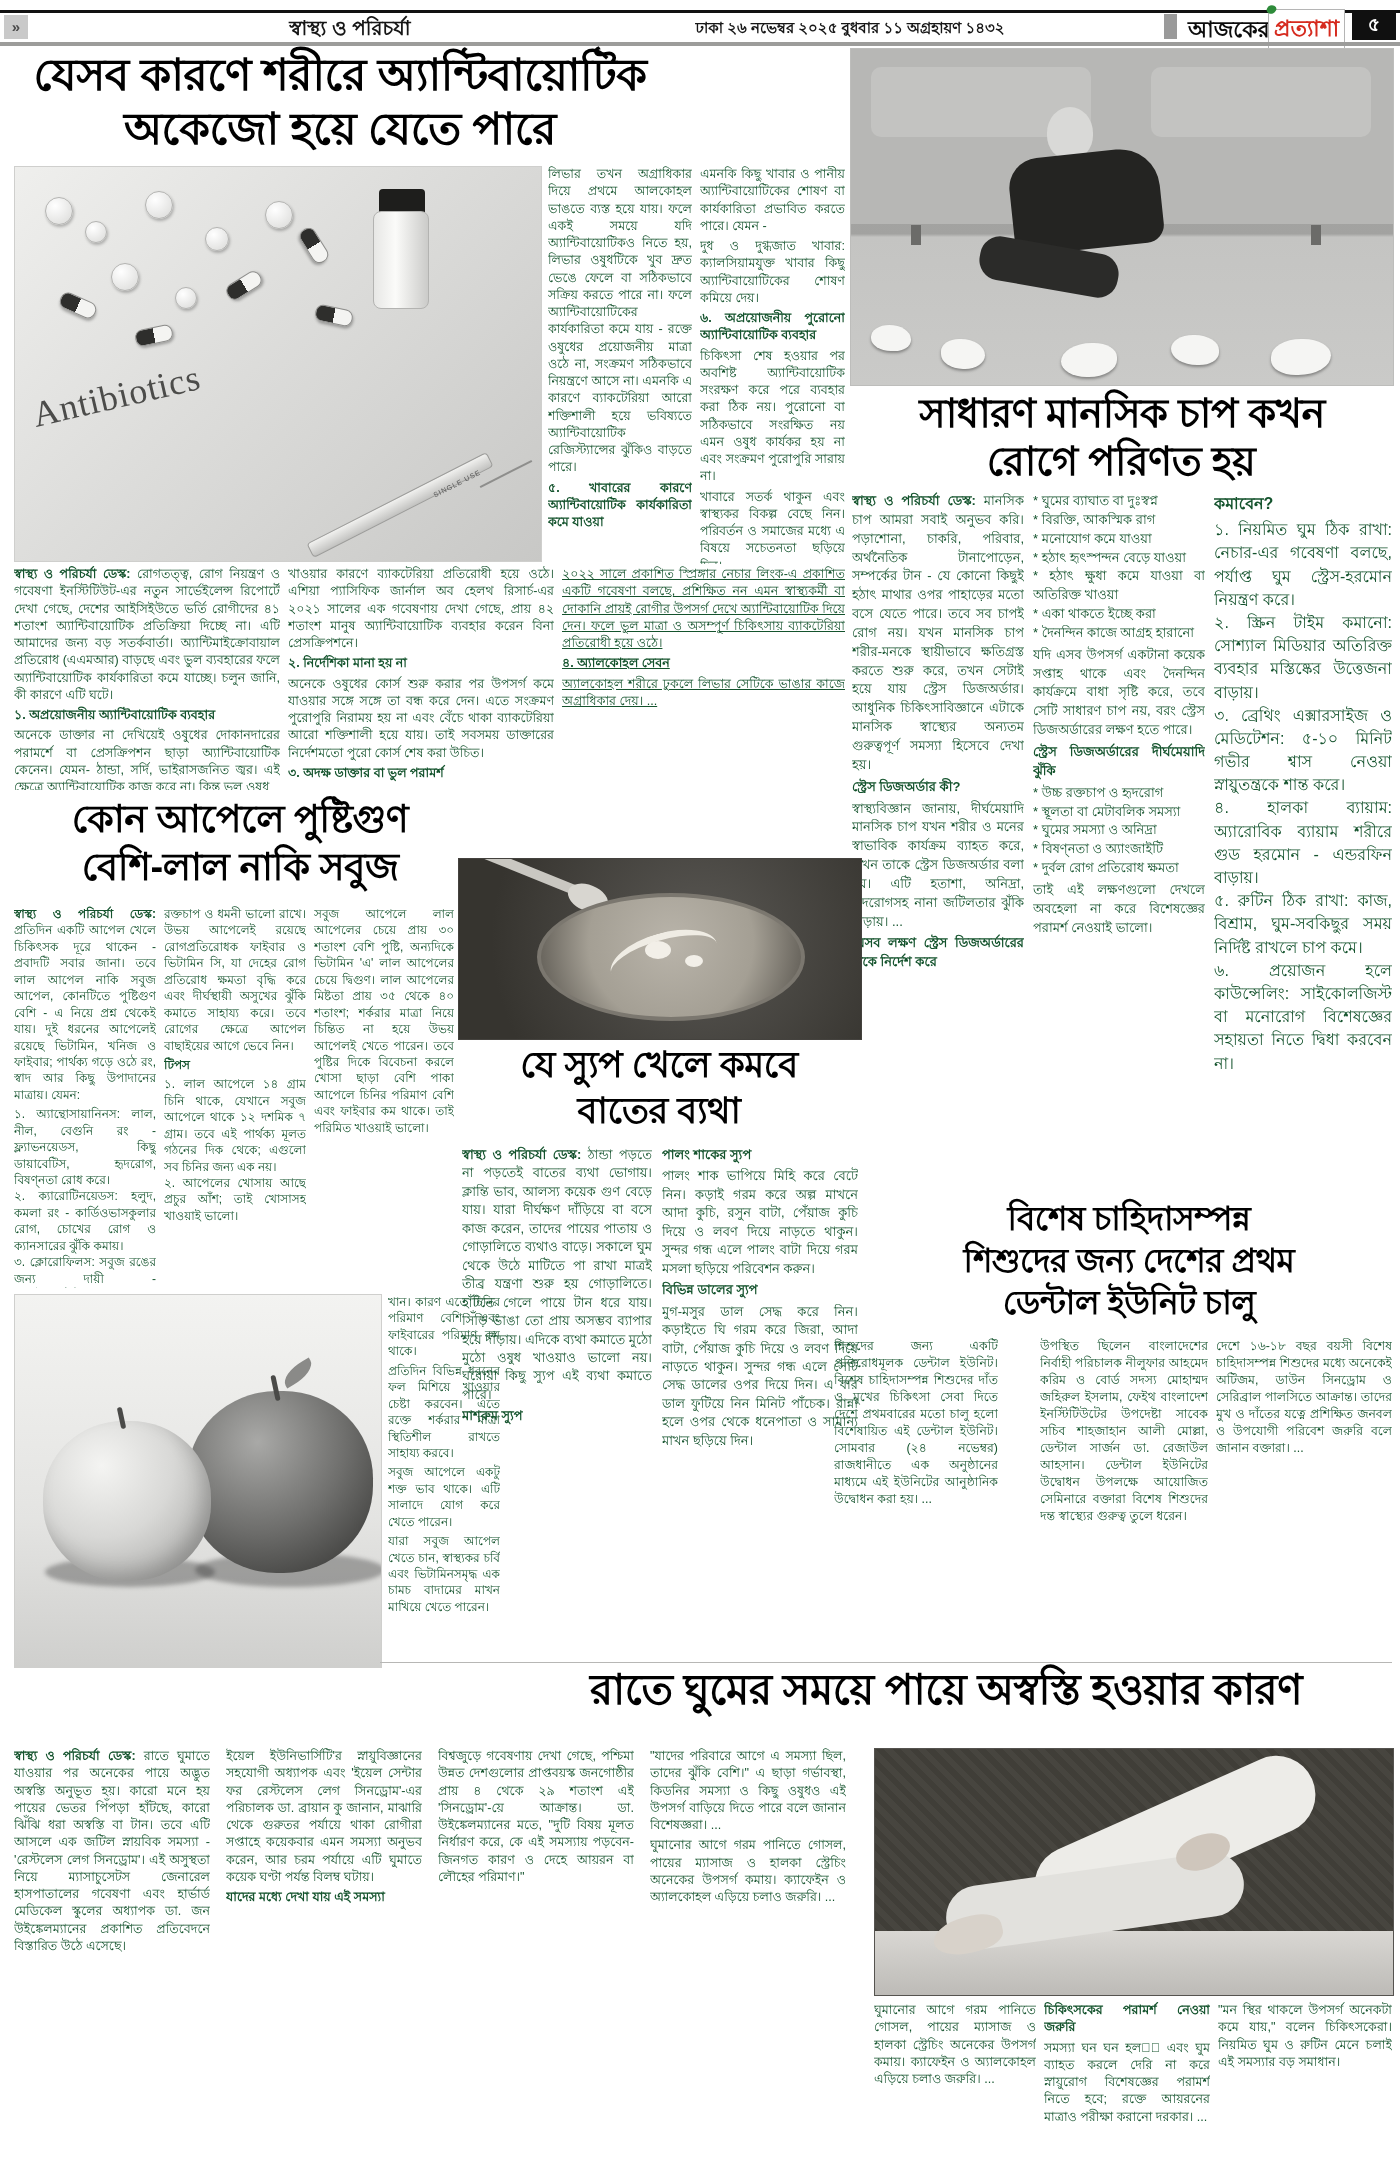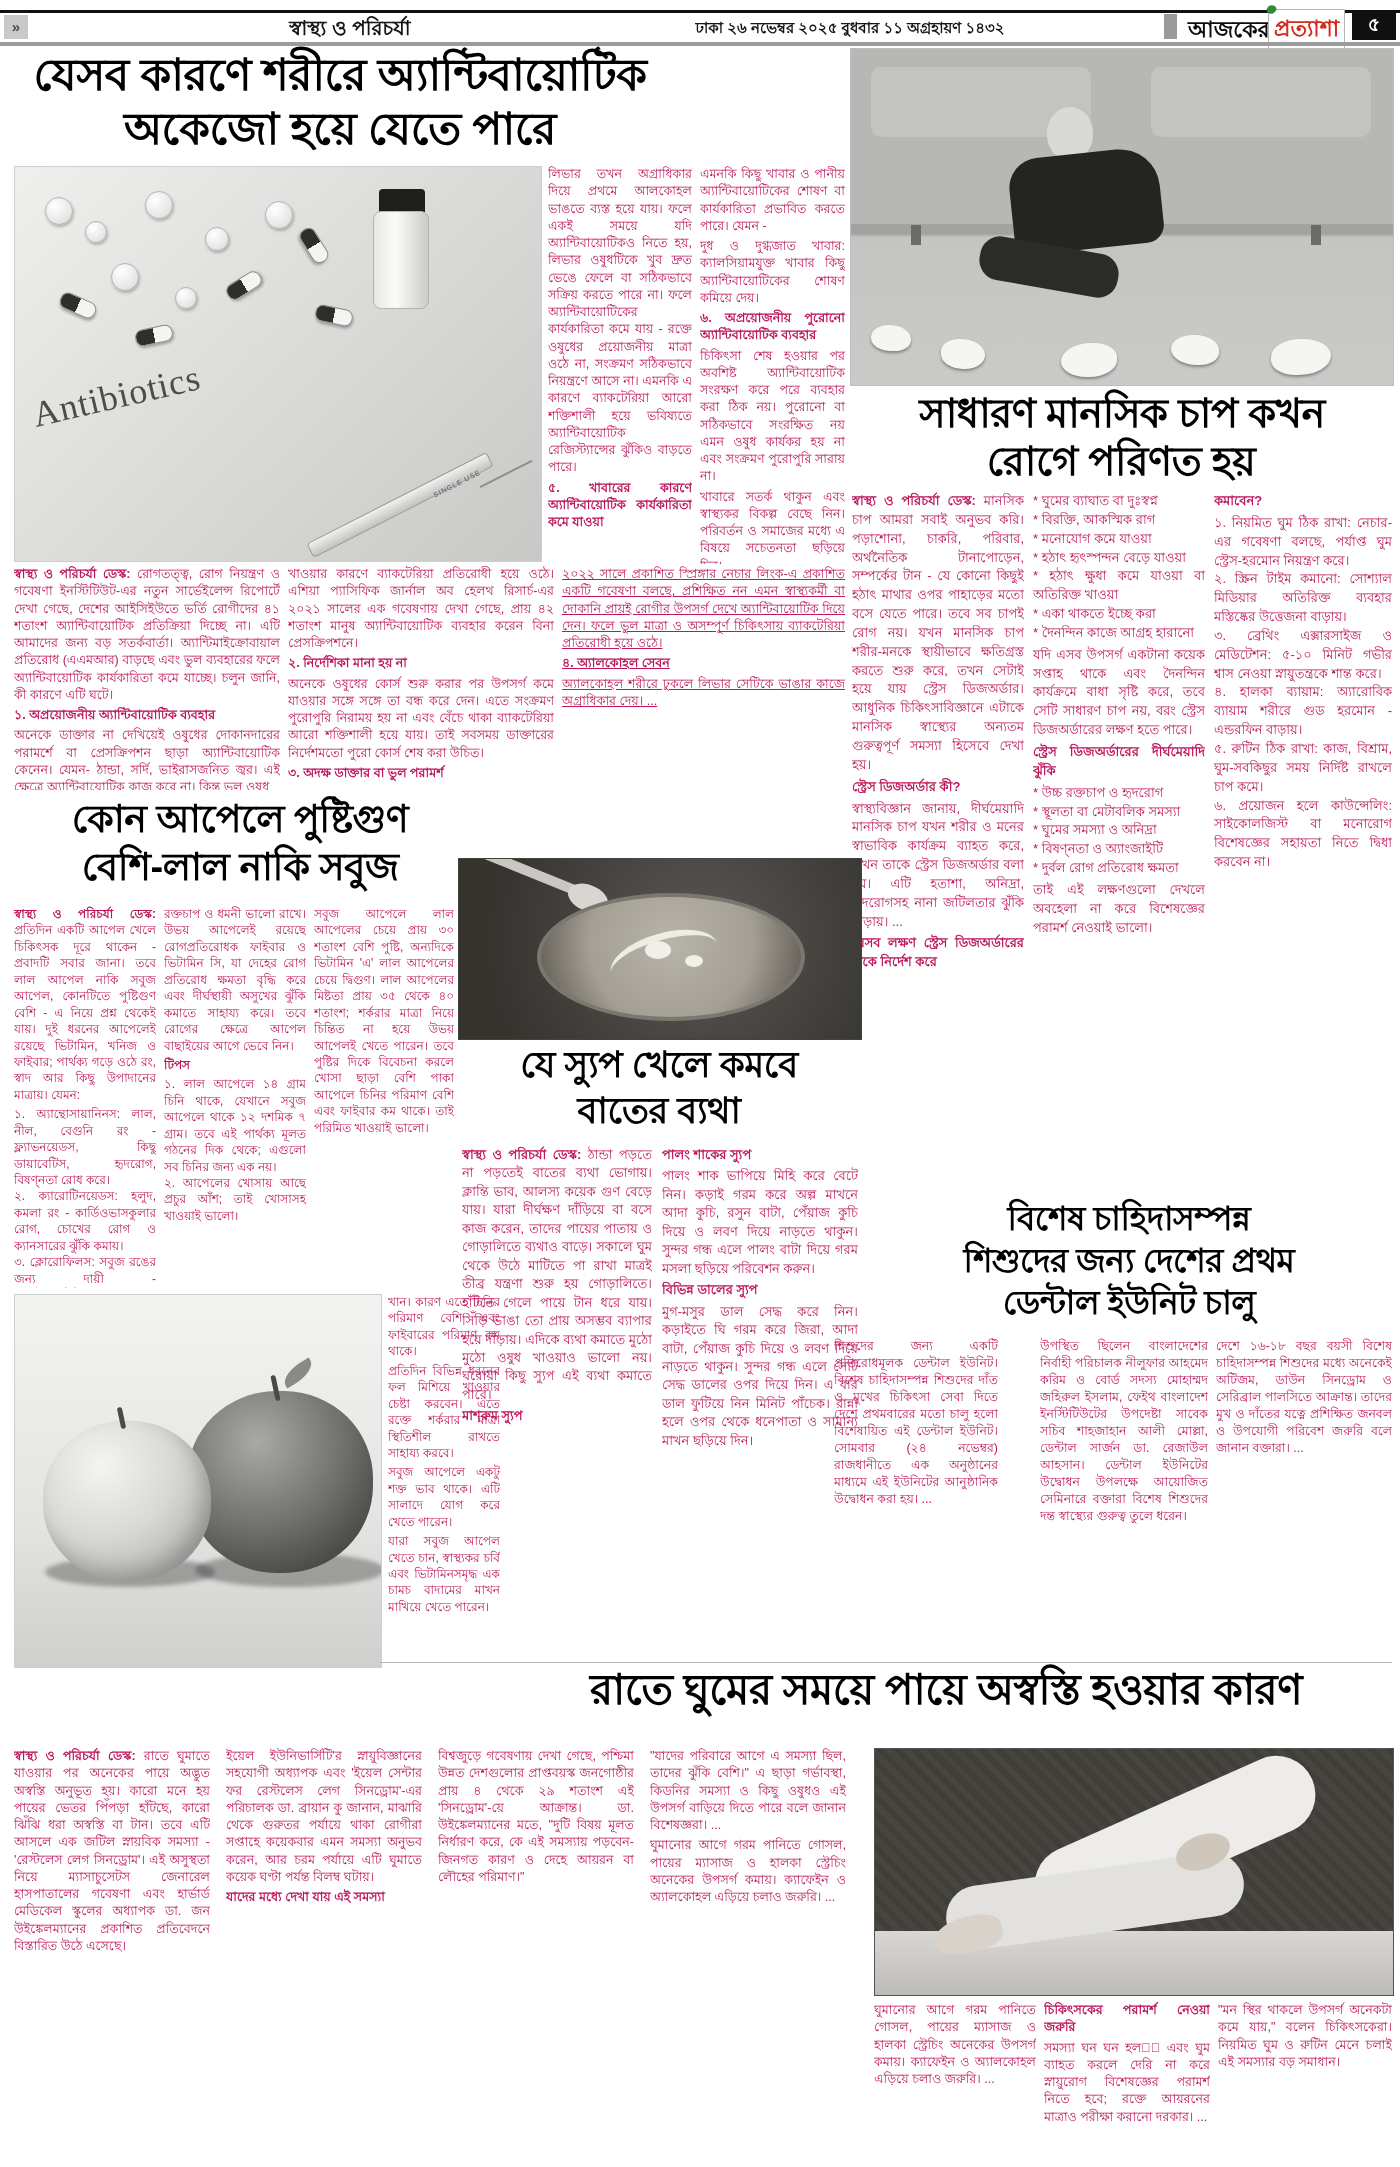--- a/index.html
+++ b/index.html
@@ -1,19 +1,19 @@
 <!DOCTYPE html>
 <html lang="bn"><head>
 <meta charset="utf-8">
 <style>
   html,body{margin:0;padding:0;background:#ffffff;}
   body{width:1400px;height:2167px;position:relative;overflow:hidden;
        font-family:"Liberation Sans","DejaVu Sans",sans-serif;color:#161616;}
   .rule{position:absolute;background:#111;}
-  .col{position:absolute;text-align:justify;font-size:12.6px;line-height:1.37;color:#be185d;overflow:hidden;}
+  .col{position:absolute;text-align:justify;font-size:12.6px;line-height:1.37;color:#14532d;overflow:hidden;}
   .col p{margin:0 0 3px;}
   .lead{font-weight:700;}
   .sub{font-weight:700;margin:2px 0 1px;}
   .pre{white-space:pre-line;}
   .hl{position:absolute;font-weight:800;color:#000;text-align:center;letter-spacing:-.5px;line-height:1.05;}
   .photo{position:absolute;overflow:hidden;}
   
   .navbox{position:absolute;left:4px;top:15px;width:24px;height:24px;background:#c9c9c9;
           color:#4b4b4b;font-size:15px;font-weight:700;text-align:center;line-height:24px;}
   .section-title{position:absolute;left:170px;top:13px;width:360px;text-align:center;
@@ -183,21 +183,21 @@
 * দৈনন্দিন কাজে আগ্রহ হারানো</p>
   <p>যদি এসব উপসর্গ একটানা কয়েক সপ্তাহ থাকে এবং দৈনন্দিন কার্যক্রমে বাধা সৃষ্টি করে, তবে সেটি সাধারণ চাপ নয়, বরং স্ট্রেস ডিজঅর্ডারের লক্ষণ হতে পারে।</p>
   <p class="sub">স্ট্রেস ডিজঅর্ডারের দীর্ঘমেয়াদি ঝুঁকি</p>
   <p class="pre">* উচ্চ রক্তচাপ ও হৃদরোগ
 * স্থূলতা বা মেটাবলিক সমস্যা
 * ঘুমের সমস্যা ও অনিদ্রা
 * বিষণ্নতা ও অ্যাংজাইটি
 * দুর্বল রোগ প্রতিরোধ ক্ষমতা</p>
   <p>তাই এই লক্ষণগুলো দেখলে অবহেলা না করে বিশেষজ্ঞের পরামর্শ নেওয়াই ভালো।</p>
 </div>
-<div class="col" style="left:1214px;top:492px;width:178px;height:698px;font-size:13px;line-height:1.45;">
+<div class="col" style="left:1214px;top:492px;width:178px;height:698px;font-size:16px;line-height:1.45;">
   <p class="sub">কমাবেন?</p>
   <p class="pre">১. নিয়মিত ঘুম ঠিক রাখা: নেচার-এর গবেষণা বলছে, পর্যাপ্ত ঘুম স্ট্রেস-হরমোন নিয়ন্ত্রণ করে।
 ২. স্ক্রিন টাইম কমানো: সোশ্যাল মিডিয়ার অতিরিক্ত ব্যবহার মস্তিষ্কের উত্তেজনা বাড়ায়।
 ৩. ব্রেথিং এক্সারসাইজ ও মেডিটেশন: ৫-১০ মিনিট গভীর শ্বাস নেওয়া স্নায়ুতন্ত্রকে শান্ত করে।
 ৪. হালকা ব্যায়াম: অ্যারোবিক ব্যায়াম শরীরে গুড হরমোন - এন্ডরফিন বাড়ায়।
 ৫. রুটিন ঠিক রাখা: কাজ, বিশ্রাম, ঘুম-সবকিছুর সময় নির্দিষ্ট রাখলে চাপ কমে।
 ৬. প্রয়োজন হলে কাউন্সেলিং: সাইকোলজিস্ট বা মনোরোগ বিশেষজ্ঞের সহায়তা নিতে দ্বিধা করবেন না।</p>
 </div>
 
 <div class="hl" style="left:10px;top:800px;width:460px;font-size:38px;">কোন আপেলে পুষ্টিগুণ</div>

